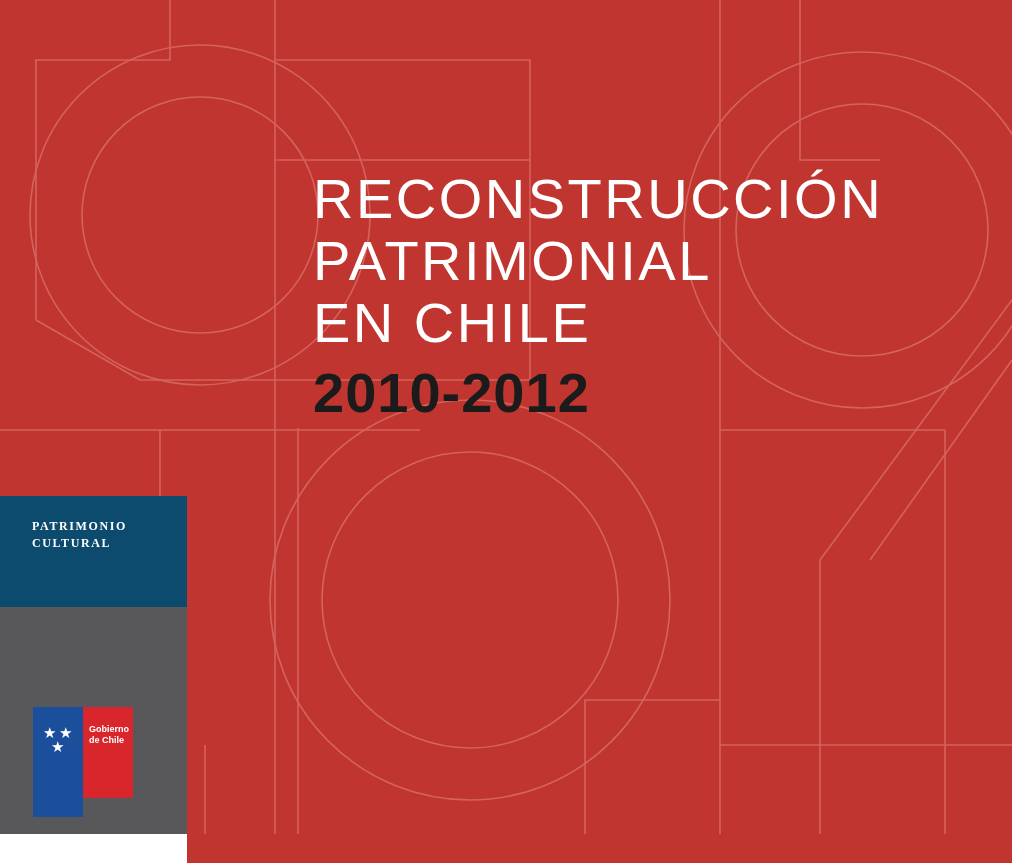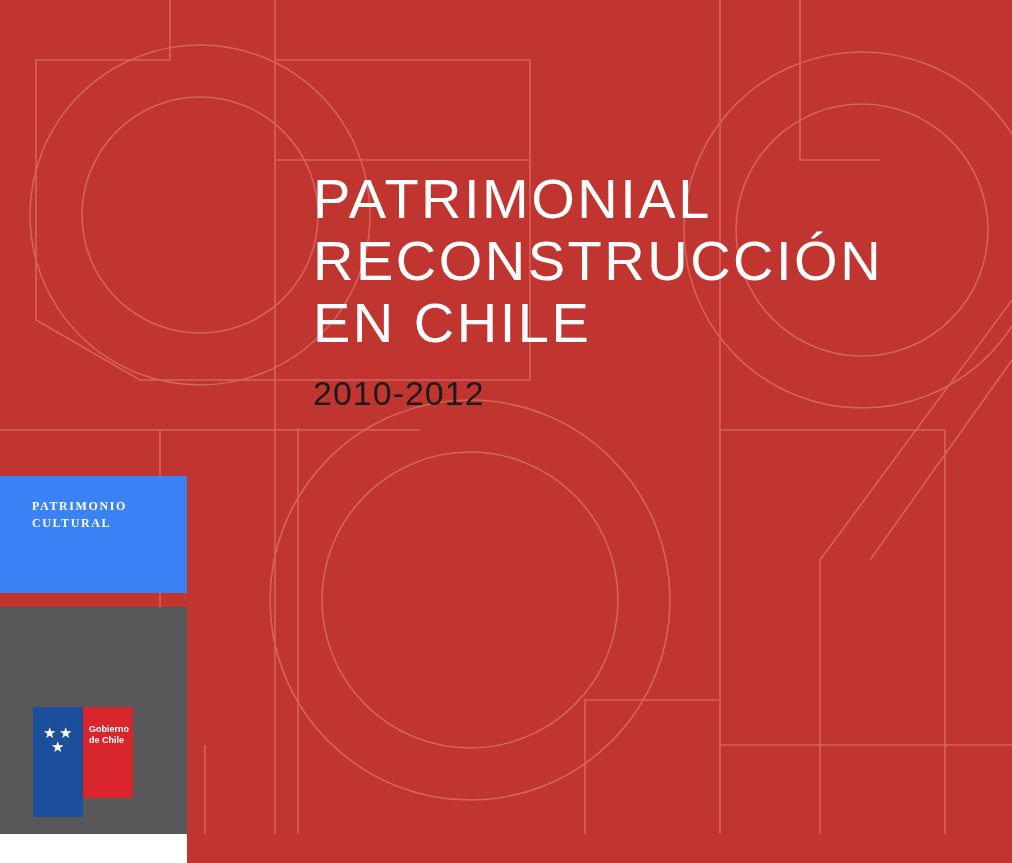--- a/index.html
+++ b/index.html
@@ -36,34 +36,34 @@
     font-size: 56px;
     line-height: 62px;
     letter-spacing: 2.5px;
     font-weight: 400;
     white-space: nowrap;
   }
   .subtitle-line {
     margin-top: 14px;
     color: #1b1b1b;
     font-family: "Liberation Sans", sans-serif;
-    font-size: 34px;
+    font-size: 56px;
     line-height: 50px;
     letter-spacing: 1px;
-    font-weight: 400;
+    font-weight: 700;
     white-space: nowrap;
   }
   
   .panel-black {
     position: absolute;
     left: 0;
-    top: 476px;
+    top: 496px;
     width: 187px;
     height: 117px;
-    background: #3b82f6;
+    background: #0c4a6e;
   }
   .panel-black .brand {
     position: absolute;
     left: 32px;
     top: 22px;
     color: #ffffff;
     font-family: "Liberation Serif", serif;
     font-size: 12px;
     letter-spacing: 1.6px;
     line-height: 17px;
@@ -181,22 +181,22 @@
       <path d="M1012 300 L820 560"></path>
       <path d="M1012 360 L870 560"></path>
       <path d="M820 560 L820 863"></path>
       <path d="M720 430 L945 430"></path>
       <path d="M720 745 L1012 745"></path>
       <path d="M0 430 L160 430"></path>
     </g>
   </svg>
 
   <div class="title-block">
+    <div class="title-line">RECONSTRUCCIÓN</div>
     <div class="title-line">PATRIMONIAL</div>
-    <div class="title-line">RECONSTRUCCIÓN</div>
     <div class="title-line">EN CHILE</div>
     <div class="subtitle-line">2010-2012</div>
   </div>
 
   <div class="panel-black">
     <div class="brand">
       <div>PATRIMONIO</div>
       <div>CULTURAL</div>
     </div>
   </div>

